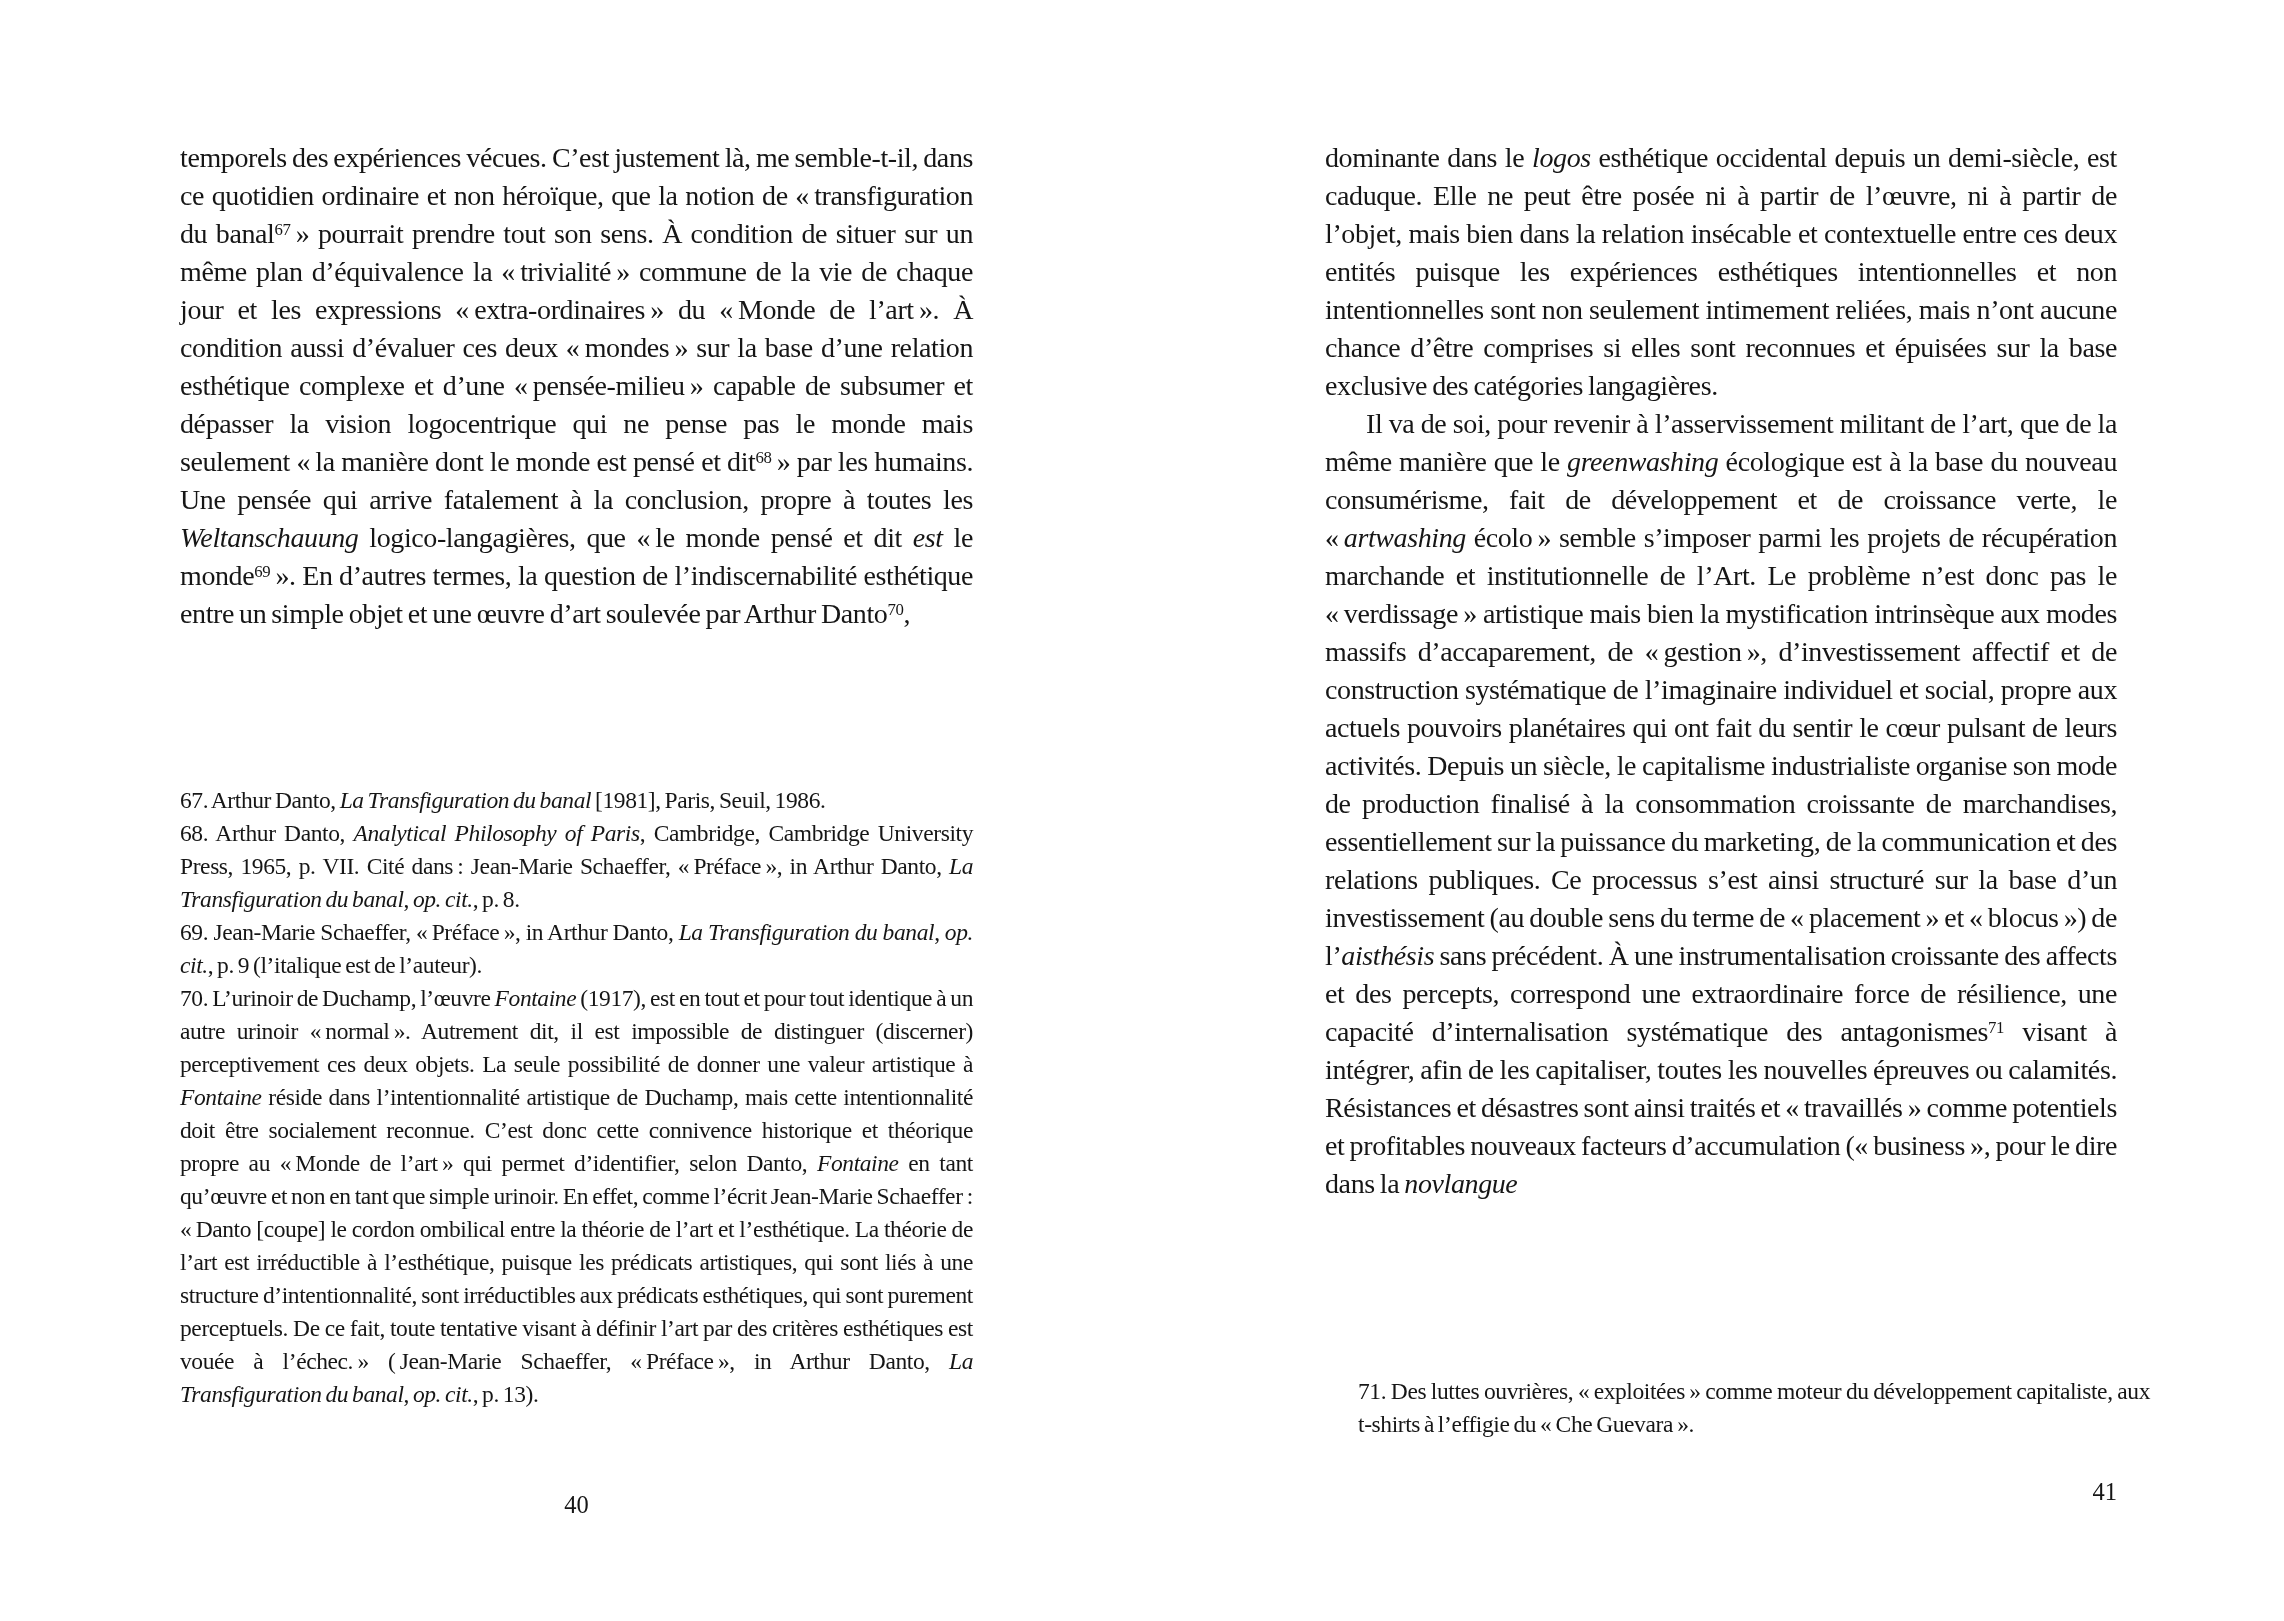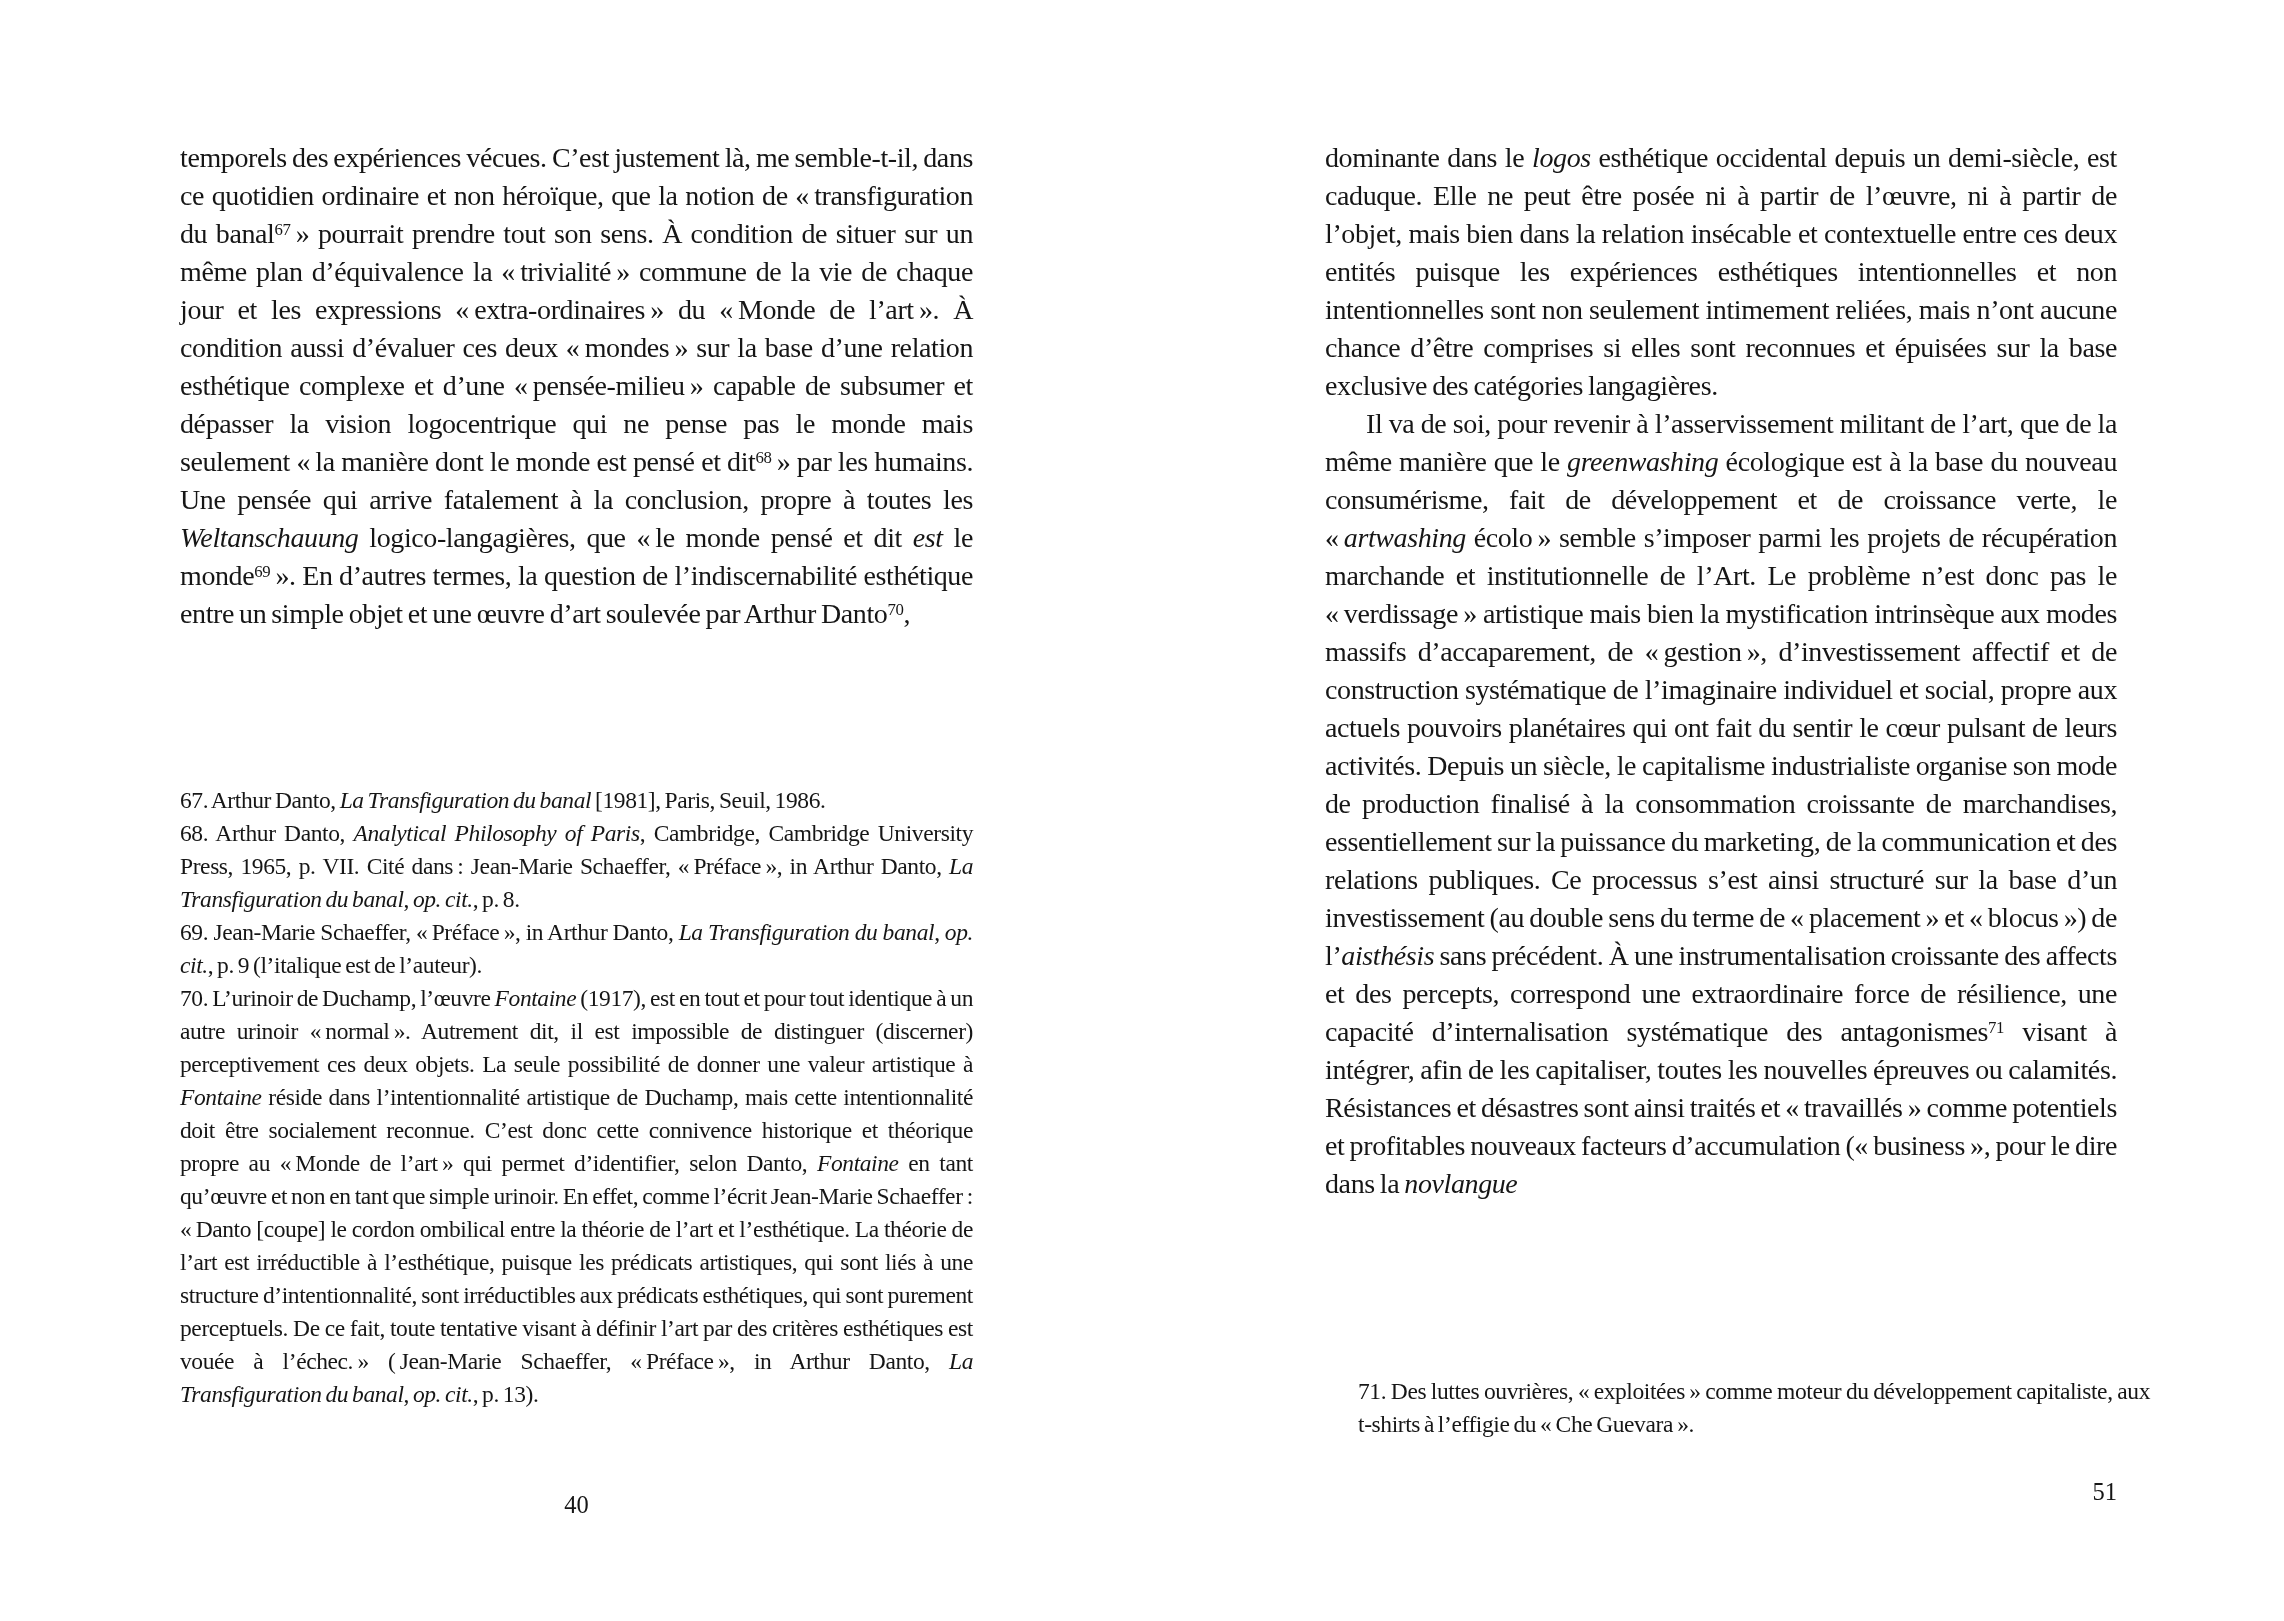--- a/index.html
+++ b/index.html
@@ -102,17 +102,17 @@
   </div>
 
   <div class="page page-right">
     <div class="body-block">
       <p>dominante dans le <i>logos</i> esthétique occidental depuis un demi-siècle, est caduque. Elle ne peut être posée ni à partir de l’œuvre, ni à partir de l’objet, mais bien dans la relation insécable et contextuelle entre ces deux entités puisque les expériences esthétiques intentionnelles et non intentionnelles sont non seulement intimement reliées, mais n’ont aucune chance d’être comprises si elles sont reconnues et épuisées sur la base exclusive des catégories langagières.</p>
       <p class="indented">Il va de soi, pour revenir à l’asservissement militant de l’art, que de la même manière que le <i>greenwashing</i> écologique est à la base du nouveau consumérisme, fait de développement et de croissance verte, le « <i>artwashing</i> écolo » semble s’imposer parmi les projets de récupération marchande et institutionnelle de l’Art. Le problème n’est donc pas le « verdissage » artistique mais bien la mystification intrinsèque aux modes massifs d’accaparement, de « gestion », d’investissement affectif et de construction systématique de l’imaginaire individuel et social, propre aux actuels pouvoirs planétaires qui ont fait du sentir le cœur pulsant de leurs activités. Depuis un siècle, le capitalisme industrialiste organise son mode de production finalisé à la consommation croissante de marchandises, essentiellement sur la puissance du marketing, de la communication et des relations publiques. Ce processus s’est ainsi structuré sur la base d’un investissement (au double sens du terme de « placement » et « blocus ») de l’<i>aisthésis</i> sans précédent. À une instrumentalisation croissante des affects et des percepts, correspond une extraordinaire force de résilience, une capacité d’internalisation systématique des antagonismes<sup>71</sup> visant à intégrer, afin de les capitaliser, toutes les nouvelles épreuves ou calamités. Résistances et désastres sont ainsi traités et « travaillés » comme potentiels et profitables nouveaux facteurs d’accumulation (« business », pour le dire dans la <i>novlangue</i></p>
     </div>
     <div class="footnotes-block">
       <p>71. Des luttes ouvrières, « exploitées » comme moteur du développement capitaliste, aux t-shirts à l’effigie du « Che Guevara ».</p>
     </div>
-    <div class="page-number">51</div>
+    <div class="page-number">41</div>
   </div>
 
 </div>
 
 
 </body></html>

